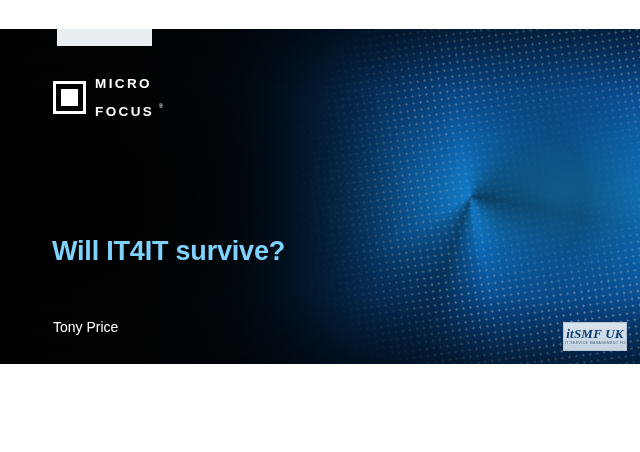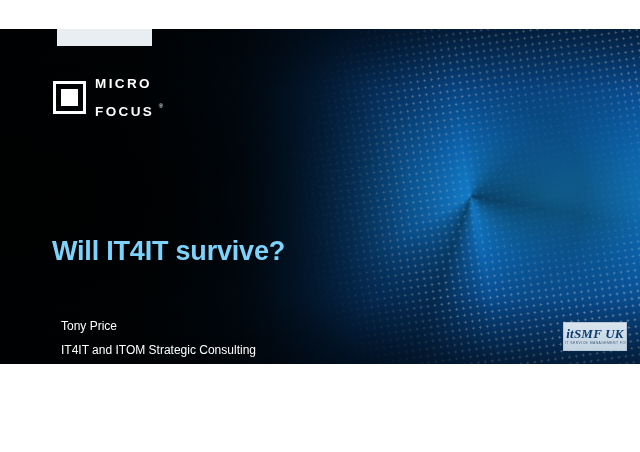--- a/index.html
+++ b/index.html
@@ -157,26 +157,26 @@
     top: 207px;
     color: #7dd3fc;
     font-family: "Liberation Sans", sans-serif;
     font-weight: 700;
     font-size: 27px;
     letter-spacing: -0.2px;
     white-space: nowrap;
   }
   .byline {
     position: absolute;
-    left: 61px;
+    left: 53px;
     top: 291px;
     color: #ffffff;
     font-family: "Liberation Sans", sans-serif;
     font-weight: 400;
-    font-size: 12px;
+    font-size: 14px;
     line-height: 1.0;
   }
   .byline-line { margin: 0 0 12px 0; white-space: nowrap; }
   .byline-line:last-child { margin-bottom: 0; }
 
   
   .badge {
     position: absolute;
     right: 13px;
     bottom: 13px;
@@ -233,21 +233,20 @@
         <div class="logo-word second">
           <span>FOCUS</span>
         <span class="logo-reg">®</span></div>
       </div>
     </div>
 
     <div class="title">Will IT4IT survive?</div>
 
     <div class="byline">
       <div class="byline-line">Tony Price</div>
-      <div class="byline-line">IT4IT and ITOM Strategic Consulting</div>
     </div>
 
     <div class="badge">
       <div class="badge-main">itSMF UK</div>
       <div class="badge-sub">THE IT SERVICE MANAGEMENT FORUM</div>
     </div>
 
   </div>
 </div>
 

